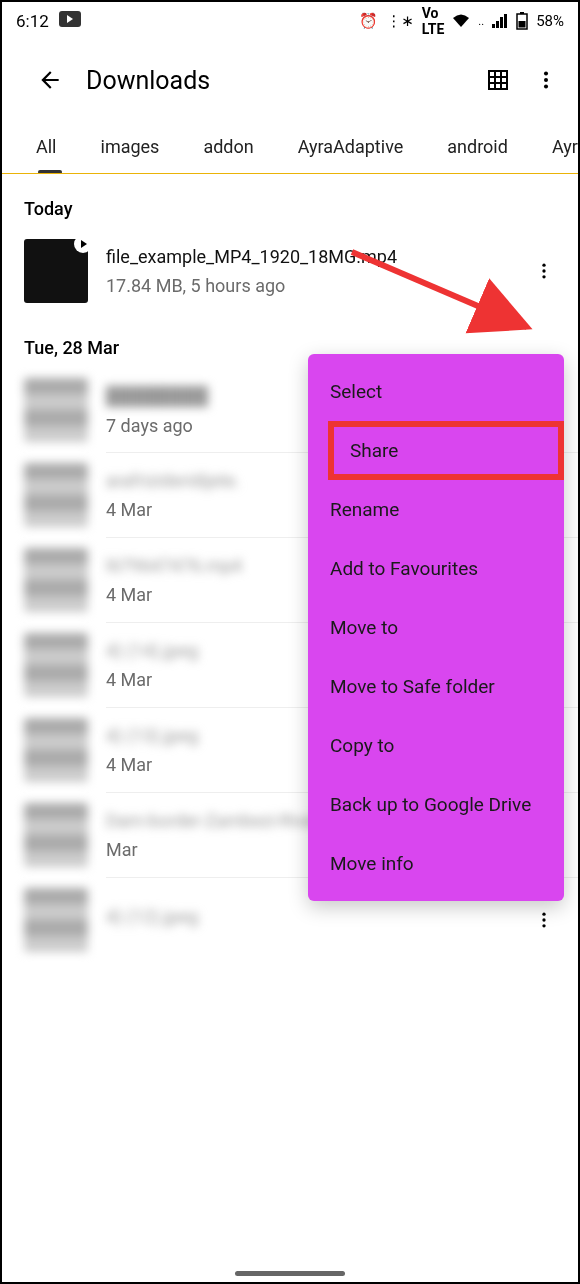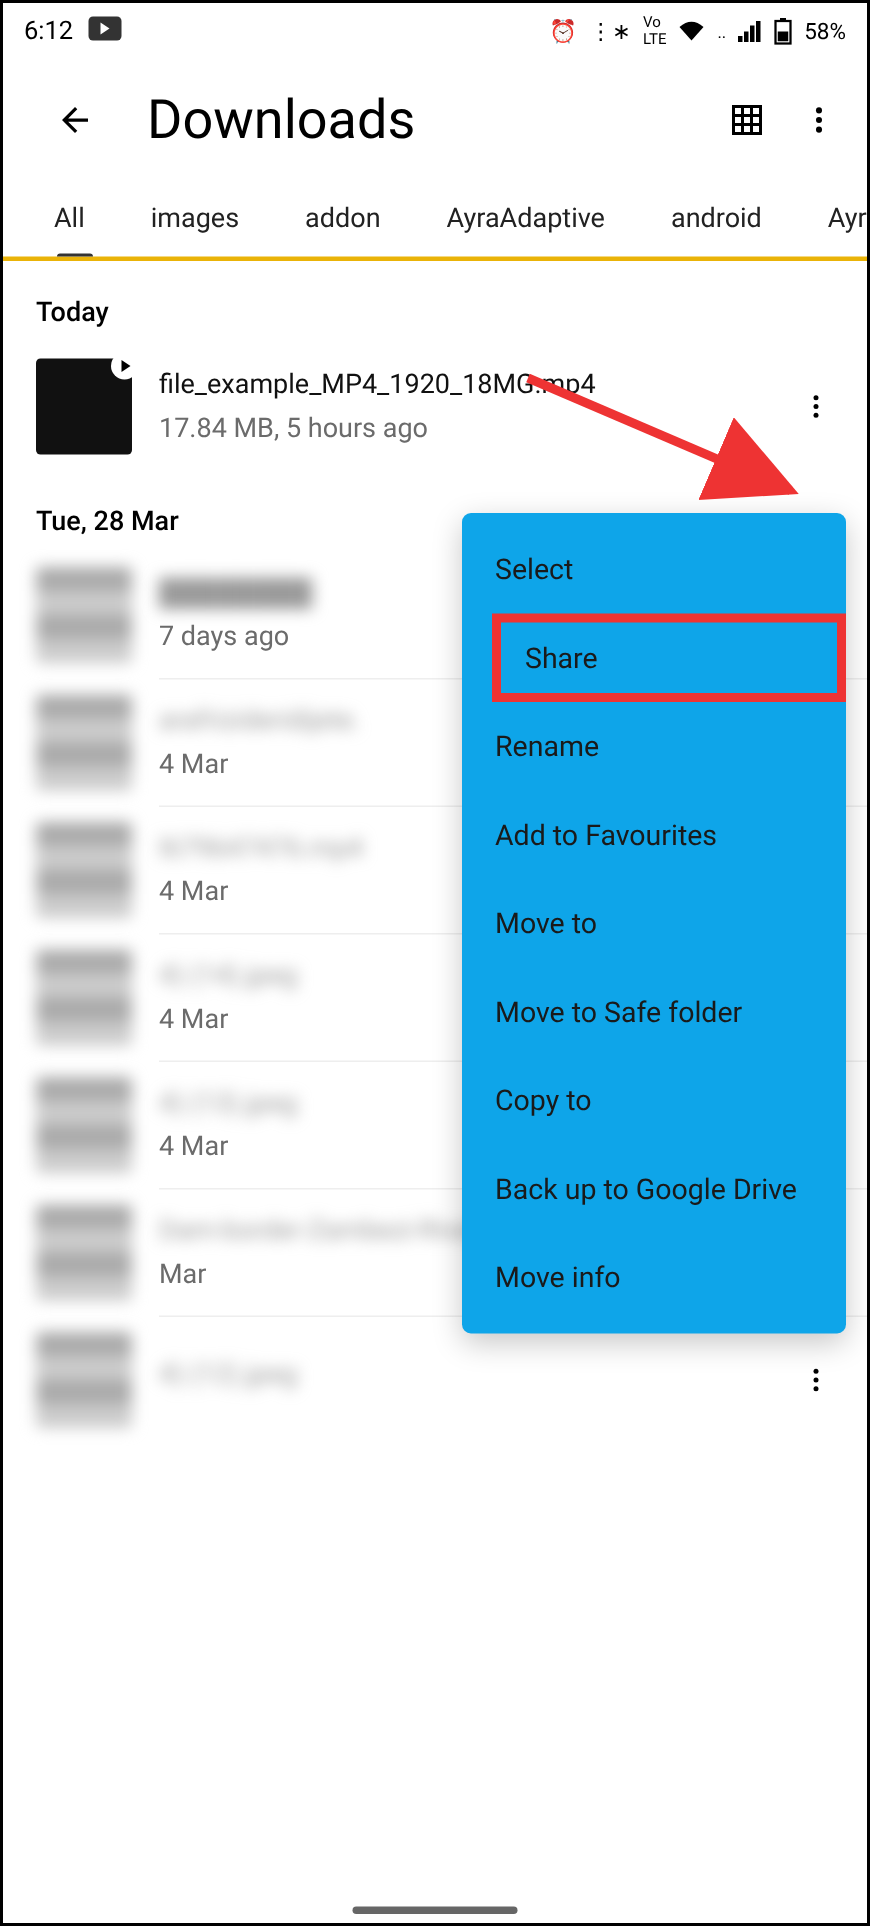--- a/index.html
+++ b/index.html
@@ -26,30 +26,30 @@
   .yt-icon { width: 22px; height: 16px; background: #333; border-radius: 3px; display: flex; align-items: center; justify-content: center; }
   .yt-icon::after { content: ""; border-left: 6px solid #fff; border-top: 4px solid transparent; border-bottom: 4px solid transparent; margin-left: 1px; }
 
   .appbar {
     height: 80px;
     display: flex;
     align-items: center;
     padding: 0 8px 0 24px;
   }
   .back-btn { width: 48px; height: 48px; display:flex; align-items:center; justify-content:center; }
-  .appbar-title { font-size: 36px; margin-left: 24px; flex:1; }
+  .appbar-title { font-size: 25px; margin-left: 12px; flex:1; }
   .icon-btn { width:48px; height:48px; display:flex; align-items:center; justify-content:center; }
 
   .tabs {
     display: flex;
     padding: 0 12px;
     gap: 0;
     height: 54px;
     align-items: center;
-    border-bottom: 3px solid #eab308;
+    border-bottom: 1px solid #eab308;
     overflow: hidden;
   }
   .tab { padding: 0 22px; font-size: 18px; color: #222; white-space: nowrap; position:relative; }
   .tab .indicator { position:absolute; bottom:-17px; left:24px; width:24px; height:4px; background:#333; border-radius:2px; display:none;}
   .tab.active .indicator { display:block; }
 
   .section-header { font-size: 18px; font-weight:500; padding: 24px 22px 10px; }
 
   .file-row {
     display: flex;
@@ -82,24 +82,24 @@
   .file-meta { font-size: 18px; color:#6b6b6b; margin-top:8px; }
   .row-more { width:36px; height:36px; display:flex; align-items:center; justify-content:center; }
   .divider { height:1px; background:#eee; margin-left: 104px; }
 
   .blur-row .file-name,
   .blur-row .thumb { filter: blur(5px); }
   .blur-row .file-name { color: #999; }
 
   .context-menu {
     position: absolute;
-    top: 340px;
+    top: 352px;
     right: 14px;
     width: 256px;
-    background: #0ea5e9;
+    background: #d946ef;
     border-radius: 6px;
     box-shadow: 0 6px 20px rgba(0,0,0,0.22);
     padding: 8px 0;
     z-index: 30;
   }
   .menu-item {
     padding: 18px 22px;
     font-size: 19px;
     color: #1a1a1a;
   }
@@ -134,21 +134,21 @@
 
 <div class="statusbar">
   <div class="left">
     <span>6:12</span>
     <span class="yt-icon"></span>
   </div>
   <div class="spacer"></div>
   <div class="right">
     <span>⏰</span>
     <span>⋮∗</span>
-    <span style="font-size:10px;font-weight:400;">Vo<br>LTE</span>
+    <span style="font-size:14px;font-weight:700;">Vo<br>LTE</span>
     <span>
       <svg width="18" height="14" viewBox="0 0 18 14">
           <path d="M9 13 L1 4 Q9 -3 17 4 Z" fill="#000"></path>
         </svg>
     </span>
     <span style="font-size:11px;">..</span>
     <span>
       <svg width="16" height="14" viewBox="0 0 16 14">
           <path d="M0 14h3v-4H0zM4 14h3V7H4zM8 14h3V3H8zM12 14h3V0h-3z" fill="#000"></path>
         </svg>

